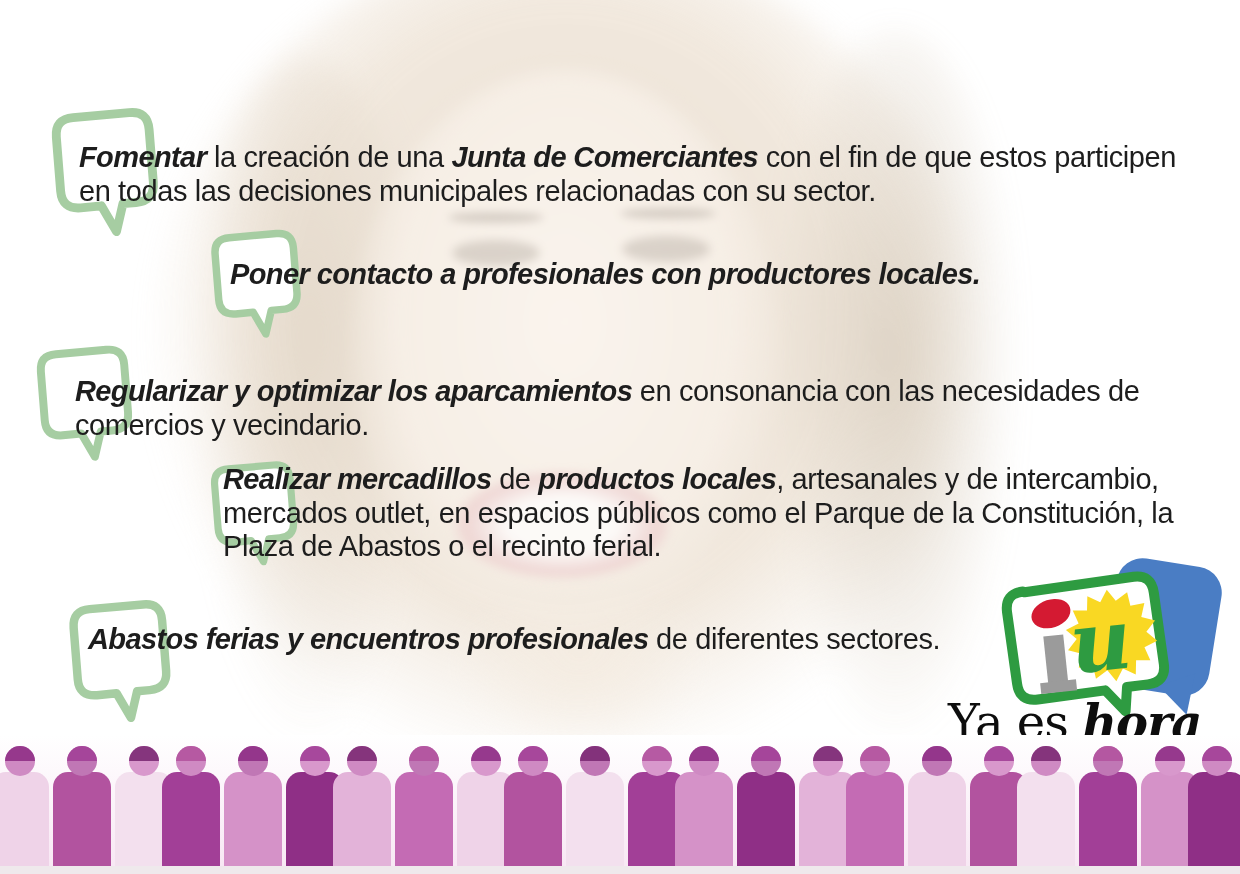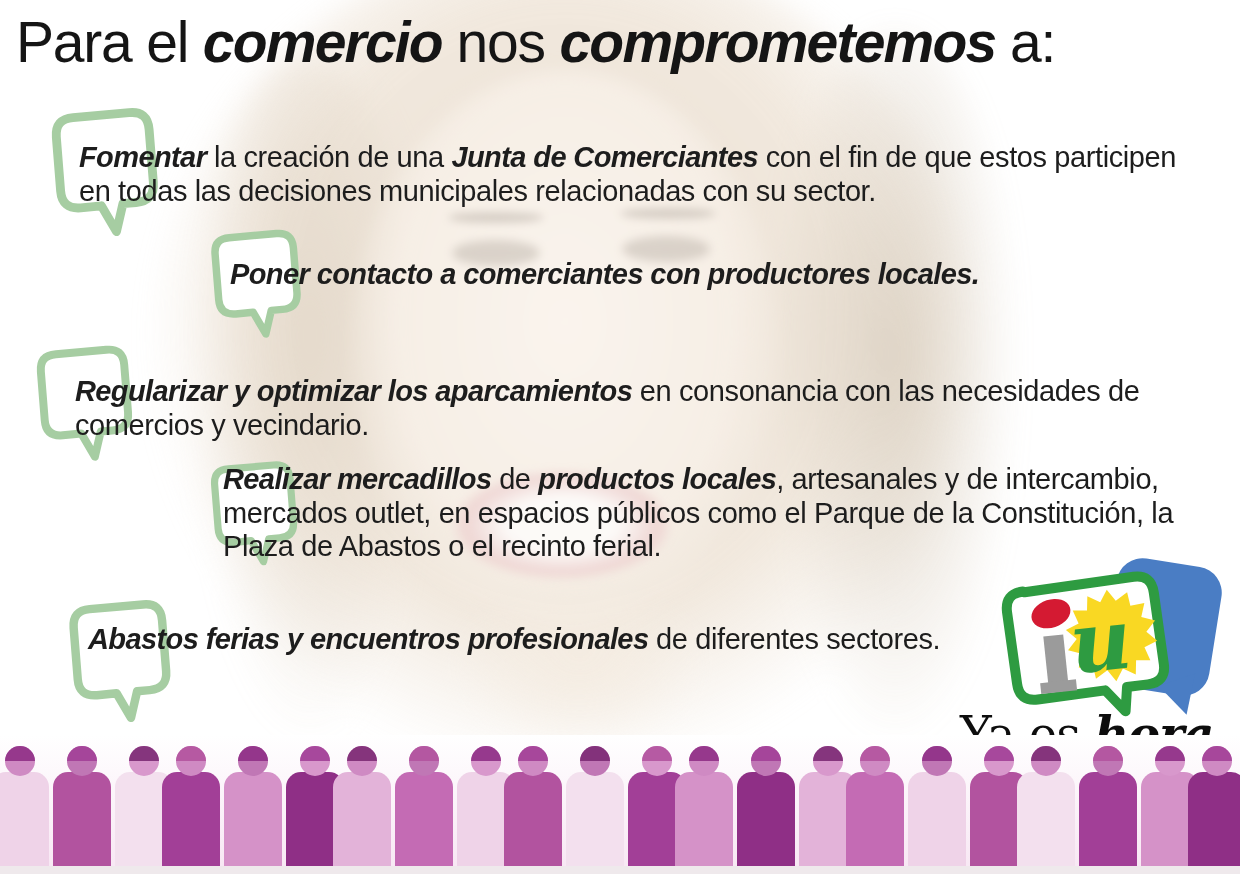--- a/index.html
+++ b/index.html
@@ -26,21 +26,21 @@
   .title{position:absolute;left:16px;top:10px;width:1220px;margin:0;
     font-size:57px;font-weight:400;letter-spacing:-1.2px;color:#151515;line-height:64px;white-space:nowrap;}
   .title .em{font-weight:bold;font-style:italic;letter-spacing:-1.8px;}
   
   .bullet{position:absolute;}
   .bubble{position:absolute;}
   .btxt{position:absolute;margin:0;font-size:29px;line-height:33.5px;letter-spacing:-0.4px;color:#1d1d1d;}
   .btxt .b{font-weight:bold;font-style:italic;letter-spacing:-0.6px;}
   
   .logo{position:absolute;left:972px;top:556px;}
-  .tagline{position:absolute;left:948px;top:694px;margin:12px;font-family:"DejaVu Serif",serif;
+  .tagline{position:absolute;left:948px;top:694px;margin:0;font-family:"DejaVu Serif",serif;
     font-size:48px;color:#0d0d0d;letter-spacing:-1px;white-space:nowrap;}
   .tagline .hora{font-weight:bold;font-style:italic;}
   
   .people{position:absolute;left:0;top:735px;width:1240px;height:131px;}
   .bottomband{position:absolute;left:0;top:866px;width:1240px;height:8px;background:#efe9ec;}
 </style>
 </head>
 <body>
 
 <div class="poster">
@@ -51,38 +51,37 @@
     <div class="blob hair-right"></div>
     <div class="blob face"></div>
     <div class="blob brow" style="left:448px;top:212px;"></div>
     <div class="blob brow" style="left:620px;top:208px;"></div>
     <div class="blob eye" style="left:452px;top:240px;"></div>
     <div class="blob eye" style="left:622px;top:236px;"></div>
     <div class="blob smile"></div>
     <div class="blob neck"></div>
   </div>
 
-  <h1 class="title"><span>Para el </span><span class="em">comercio</span><span> nos </span><span class="em">comprometemos</span><span> a:</span></h1>
 
   <div class="bullet" style="left:42px;top:104px;">
     <svg class="bubble" style="left:0;top:0;" width="128" height="138" viewBox="0 0 130 140">
       <g transform="rotate(-3 65 60)">
         <path d="M34 12 L91 10 Q110 9 110.5 28 L112 82 Q112.5 101 93.5 101.5 L80 102 L72 130 L58 103 L37 104 Q18 104.5 17.5 86 L16 31 Q15.5 12.5 34 12 Z" fill="#ffffff" stroke="#a6cda2" stroke-width="9" stroke-linejoin="round"></path>
       </g>
     </svg>
     <p class="btxt" style="left:37px;top:28px;width:1100px;margin-top:9px;"><span class="b">Fomentar</span><span> la creación de una </span><span class="b">Junta de Comerciantes</span><span> con el fin de que estos participen en todas las decisiones municipales relacionadas con su sector.</span></p>
   </div>
 
   <div class="bullet" style="left:203px;top:226px;">
     <svg class="bubble" style="left:0;top:0;" width="108" height="117" viewBox="0 0 130 140">
       <g transform="rotate(-3 65 60)">
         <path d="M34 12 L91 10 Q110 9 110.5 28 L112 82 Q112.5 101 93.5 101.5 L80 102 L72 130 L58 103 L37 104 Q18 104.5 17.5 86 L16 31 Q15.5 12.5 34 12 Z" fill="#ffffff" stroke="#a6cda2" stroke-width="9" stroke-linejoin="round"></path>
       </g>
     </svg>
-    <p class="btxt" style="left:27px;top:32px;width:900px;"><span class="b">Poner contacto a comerciantes con productores locales.</span></p>
+    <p class="btxt" style="left:27px;top:32px;width:900px;"><span class="b">Poner contacto a profesionales con productores locales.</span></p>
   </div>
 
   <div class="bullet" style="left:26px;top:342px;">
     <svg class="bubble" style="left:2px;top:0;" width="115" height="124" viewBox="0 0 130 140">
       <g transform="rotate(-3 65 60)">
         <path d="M34 12 L91 10 Q110 9 110.5 28 L112 82 Q112.5 101 93.5 101.5 L80 102 L72 130 L58 103 L37 104 Q18 104.5 17.5 86 L16 31 Q15.5 12.5 34 12 Z" fill="#ffffff" stroke="#a6cda2" stroke-width="9" stroke-linejoin="round"></path>
       </g>
     </svg>
     <p class="btxt" style="left:29px;top:33px;width:1160px;margin-left:20px;"><span class="b">Regularizar y optimizar los aparcamientos</span><span> en consonancia con las necesidades de comercios y vecindario.</span></p>
   </div>

